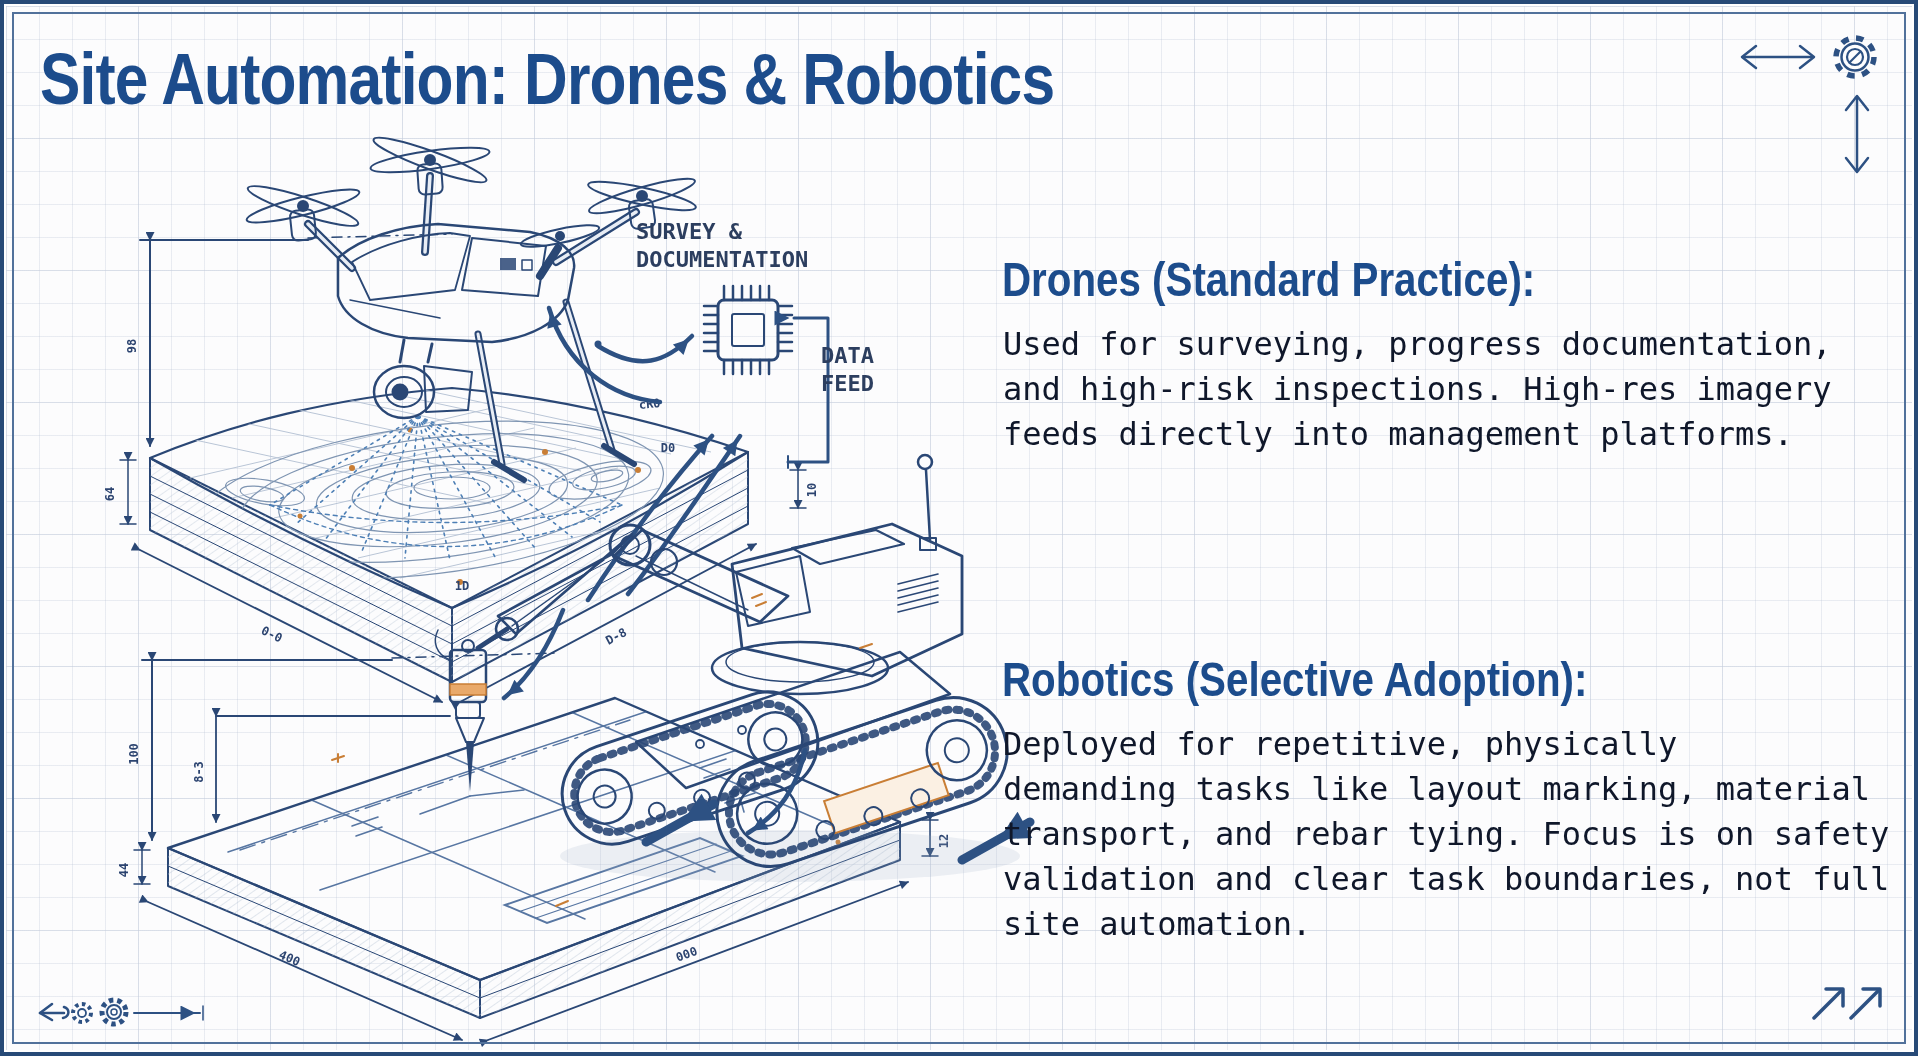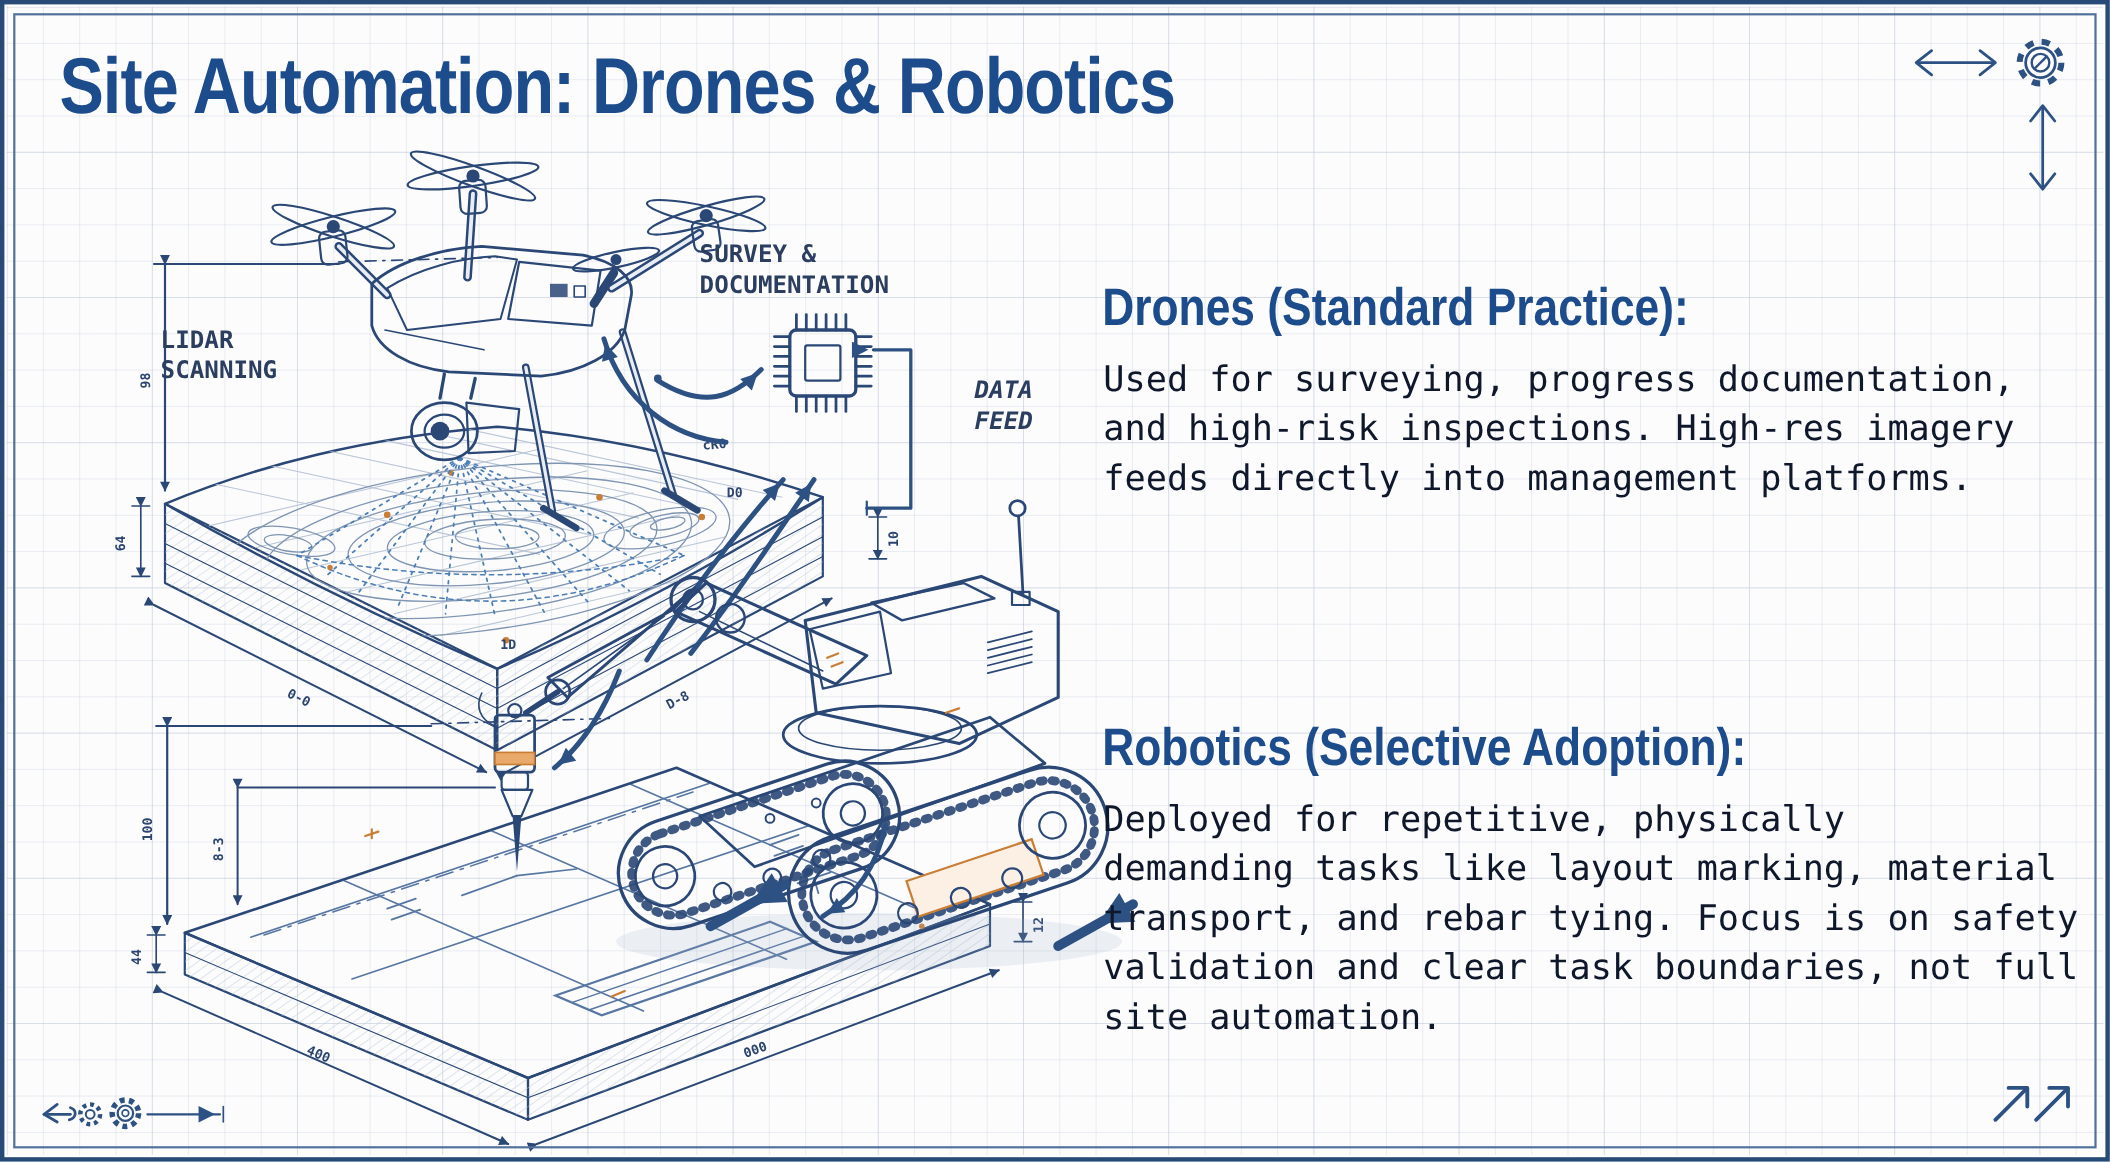--- a/index.html
+++ b/index.html
@@ -9,21 +9,21 @@
     background-image:
       linear-gradient(to right, rgba(200,208,222,.50) 1px, transparent 1px),
       linear-gradient(to bottom, rgba(200,208,222,.50) 1px, transparent 1px),
       linear-gradient(to right, rgba(188,197,214,.30) 1px, transparent 1px),
       linear-gradient(to bottom, rgba(188,197,214,.30) 1px, transparent 1px);
     background-size:132px 132px,132px 132px,33px 33px,33px 33px;}
   .frame-outer{position:absolute;inset:0;border:4px solid #274a77;pointer-events:none;z-index:6;}
   .frame-inner{position:absolute;inset:12px;border:2px solid #51719b;pointer-events:none;z-index:6;}
   #illu{position:absolute;inset:0;z-index:1;}
   .cond{display:inline-block;transform:scaleX(.84);transform-origin:0 0;white-space:nowrap;}
-  .title{position:absolute;left:54px;top:38px;font-weight:bold;font-size:72px;letter-spacing:-1px;
+  .title{position:absolute;left:40px;top:38px;font-weight:bold;font-size:72px;letter-spacing:-1px;
     color:#1c4c8c;z-index:2;}
   .h2{position:absolute;font-weight:bold;font-size:48px;color:#1c4c8c;z-index:2;}
   .bodytext{position:absolute;font-family:"DejaVu Sans Mono",monospace;font-size:32px;line-height:45px;
     color:#0f172a;white-space:pre;z-index:2;}
   .dlabel{position:absolute;font-family:"DejaVu Sans Mono",monospace;font-weight:bold;font-size:22px;
     line-height:28px;color:#2c3e5f;white-space:pre;z-index:2;}
   .center{text-align:left;}
   
   .s{stroke:#2a4775;fill:none;stroke-linecap:round;stroke-linejoin:round;}
   .blue{stroke:#2d5183;fill:none;stroke-linecap:round;stroke-linejoin:round;}
@@ -438,25 +438,23 @@
     <g class="blue" stroke-width="3.5">
       <line x1="1814" y1="1018" x2="1842" y2="990"></line>
       <polyline points="1826,989 1843,989 1843,1006" fill="none"></polyline>
       <line x1="1851" y1="1018" x2="1879" y2="990"></line>
       <polyline points="1863,989 1880,989 1880,1006" fill="none"></polyline>
     </g>
   </svg>
 
   <div class="title"><span class="cond">Site Automation: Drones &amp; Robotics</span></div>
 
-  <div class="dlabel center" style="left:146px;top:296px;width:180px;">LIDAR
-SCANNING</div>
   <div class="dlabel center" style="left:636px;top:218px;width:218px;">SURVEY &amp;
 DOCUMENTATION</div>
-  <div class="dlabel" style="left:886px;top:342px;font-style:italic;">DATA
+  <div class="dlabel" style="left:821px;top:342px;">DATA
 FEED</div>
 
   <div class="h2" style="left:1002px;top:252px;">
     <span class="cond">Drones (Standard Practice):</span></div>
   <div class="bodytext" style="left:1003px;top:322px;">Used for surveying, progress documentation,
 and high-risk inspections. High-res imagery
 feeds directly into management platforms.</div>
 
   <div class="h2" style="left:1002px;top:652px;text-align:center;">
     <span class="cond">Robotics (Selective Adoption):</span></div>

